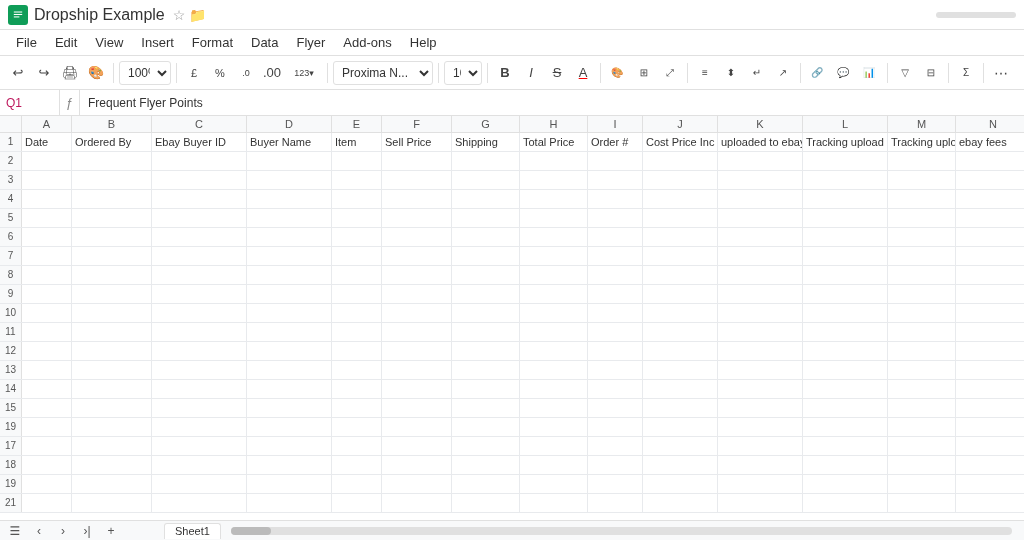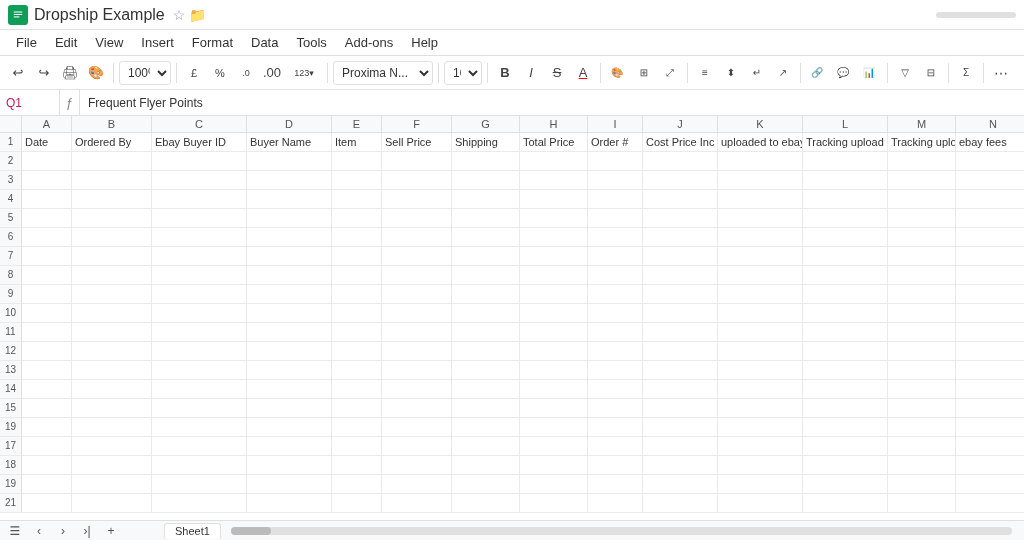--- a/index.html
+++ b/index.html
@@ -282,21 +282,21 @@
   <div class="loading-bar"></div>
 </div>
 
 <div id="menu-bar">
   <div class="menu-item">File</div>
   <div class="menu-item">Edit</div>
   <div class="menu-item">View</div>
   <div class="menu-item">Insert</div>
   <div class="menu-item">Format</div>
   <div class="menu-item">Data</div>
-  <div class="menu-item">Tools</div>
+  <div class="menu-item">Flyer</div>
   <div class="menu-item">Add-ons</div>
   <div class="menu-item">Help</div>
 </div>
 
 <div id="toolbar">
 
   <button class="tb-btn" title="Undo">↩</button>
   <button class="tb-btn" title="Redo">↪</button>
   <button class="tb-btn" title="Print">🖨</button>
   <button class="tb-btn" title="Paint format">🎨</button>

